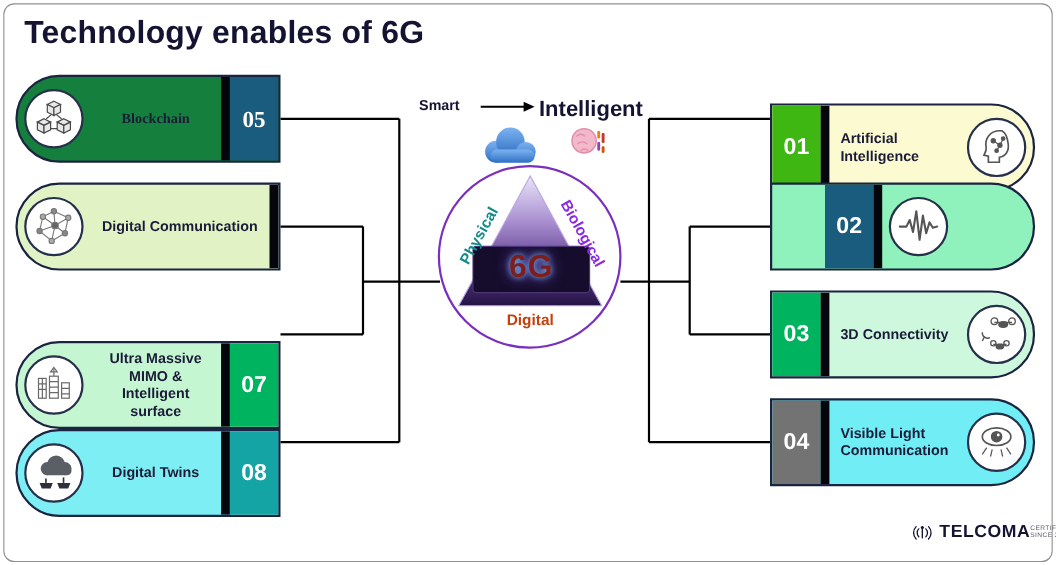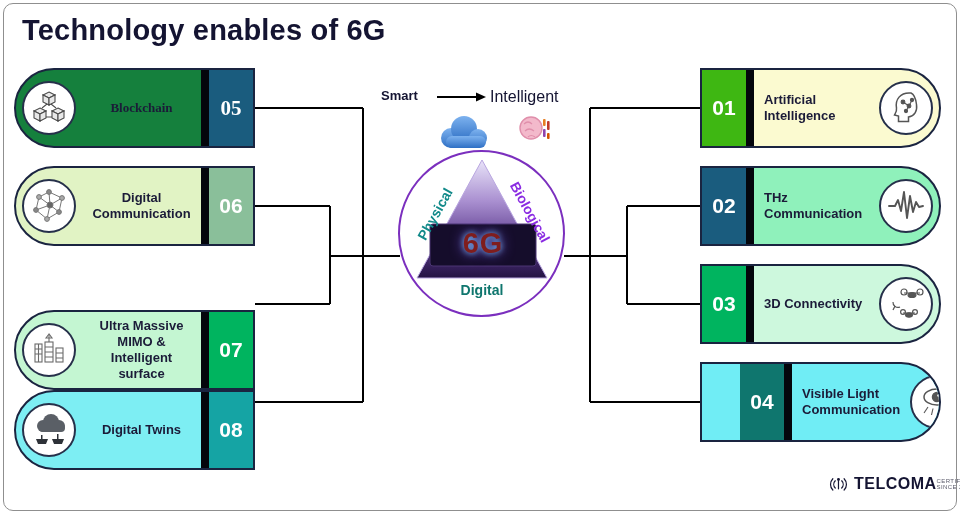--- a/index.html
+++ b/index.html
@@ -15,21 +15,21 @@
   .pill.right{left:700px;border-radius:0 44px 44px 0}
   .r1{top:68px}.r2{top:166px}.r3{top:264px}.r4{top:362px}
   .icon-circle{width:54px;height:54px;border-radius:50%;background:#fff;border:2px solid #26304a;flex:0 0 54px;display:flex;align-items:center;justify-content:center;margin:0 6px}
   .stripe{width:8px;height:100%;background:#04060c;flex:0 0 8px}
   .num-block{width:44px;height:100%;flex:0 0 44px;display:flex;align-items:center;justify-content:center;color:#fff;font-size:21px;font-weight:700}
   .pill-label{flex:1;font-size:13px;font-weight:600;color:#1b1b38;line-height:1.25;padding:0 4px}
   .pill.left .pill-label{text-align:center}
   .pill.right .pill-label{text-align:left;padding-left:10px}
 
   .smart-label{position:absolute;left:381px;top:88px;font-size:13px;font-weight:700;color:#141432}
-  .intelligent-label{position:absolute;left:490px;top:88px;font-size:16px;font-weight:400;color:#141432}
+  .intelligent-label{position:absolute;left:490px;top:88px;font-size:20px;font-weight:700;color:#141432}
   .cloud-wrap{position:absolute;left:436px;top:110px}
   .brain-wrap{position:absolute;left:516px;top:110px}
 
   .center-circle{position:absolute;left:398px;top:150px;width:167px;height:167px;border:2.5px solid #7b2fbe;border-radius:50%}
   .pyramid-svg{position:absolute;left:398px;top:150px}
   .sixg{position:absolute;left:430px;top:227px;width:106px;text-align:center;font-size:29px;font-weight:700;color:#7f1d1d;text-shadow:0 0 6px #79c7ff,0 0 14px #8a5cf5;letter-spacing:1px}
   .edge-label{position:absolute;font-size:14px;font-weight:700;white-space:nowrap}
   .physical-label{left:435px;top:214px;transform:translate(-50%,-50%) rotate(-61deg)}
   .biological-label{left:530px;top:212px;transform:translate(-50%,-50%) rotate(61deg)}
   .digital-label{left:440px;top:282px;width:84px;text-align:center}
@@ -97,21 +97,20 @@
         <circle cx="33" cy="12" r="2.4" fill="#aaa"></circle>
         <circle cx="30" cy="26" r="2.4" fill="#888"></circle>
       <circle cx="18" cy="33" r="2.4" fill="#aaa"></circle>
         <circle cx="7" cy="24" r="2.4" fill="#888"></circle>
         <circle cx="10" cy="11" r="2.4" fill="#aaa"></circle>
       <circle cx="21" cy="19" r="3" fill="#666"></circle>
     </svg>
   </div>
   <div class="pill-label">Digital Communication</div>
   <div class="stripe"></div>
-  <div class="num-block" style="background: rgb(138, 191, 154);">06</div>
 </div>
 
 <div class="pill left r3" style="background: rgb(196, 246, 210); margin-top: 46px;">
   <div class="icon-circle">
     <svg width="40" height="40" viewBox="0 0 40 40" stroke="#6a6a6a" stroke-width="1.1" fill="none">
       <rect x="6" y="14" width="7" height="18"></rect>
         <line x1="6" y1="19" x2="13" y2="19"></line>
         <line x1="6" y1="24" x2="13" y2="24"></line>
         <line x1="9.5" y1="14" x2="9.5" y2="32"></line>
       <rect x="16" y="12" width="8" height="20"></rect>
@@ -145,44 +144,43 @@
         <rect x="12" y="25" width="1.5" height="4"></rect>
           <rect x="28" y="24" width="1.5" height="5"></rect>
       </g>
     </svg>
   </div>
   <div class="pill-label">Digital Twins</div>
   <div class="stripe"></div>
   <div class="num-block" style="background: rgb(21, 164, 164);">08</div>
 </div>
 
-<div class="pill right r1" style="background: rgb(251, 250, 208);">
+<div class="pill right r1" style="background: rgb(251, 250, 208); margin-top: 26px;">
   <div class="num-block" style="background: rgb(62, 183, 18);">01</div>
   <div class="stripe"></div>
   <div class="pill-label">Artificial Intelligence</div>
   <div class="icon-circle">
     <svg width="40" height="40" viewBox="0 0 40 40" stroke="#555" stroke-width="1.5" fill="none">
       <path d="M25 5 C 14 4 9 12 10.5 20 C 11 23 9.5 25 8.5 27 L 12.5 28 L 12.5 33.5 L 22.5 33.5 L 22.5 29 C 28.5 28 31.5 23 30.5 16.5 C 29.8 11 28.5 6.5 25 5 Z"></path>
       <g stroke-width="1.1">
         <line x1="17" y1="14" x2="23" y2="18"></line>
           <line x1="23" y1="18" x2="20" y2="23"></line>
           <line x1="23" y1="18" x2="26" y2="12"></line>
         <circle cx="17" cy="14" r="1.9" fill="#555"></circle>
           <circle cx="23" cy="18" r="1.9" fill="#555"></circle>
           <circle cx="20" cy="23" r="1.6" fill="#555"></circle>
           <circle cx="26" cy="12" r="1.6" fill="#555"></circle>
       </g>
     </svg>
   </div>
 </div>
 
-<div class="pill right r2" style="background: rgb(143, 241, 187);">
+<div class="pill right r2" style="background: rgb(143, 241, 187); padding-left: 48px;">
   <div class="num-block" style="background: rgb(26, 92, 126);">02</div>
   <div class="stripe"></div>
-  <div class="pill-label">THz Communication</div>
   <div class="icon-circle">
     <svg width="40" height="40" viewBox="0 0 40 40" fill="none">
       <polyline points="3,20 9,20 12,14 15,25 18,6 21,32 24,10 27,26 30,16 33,21 37,20" stroke="#555" stroke-width="1.9" stroke-linejoin="round" stroke-linecap="round"></polyline>
     </svg>
   </div>
 </div>
 
 <div class="pill right r3" style="background: rgb(205, 248, 221);">
   <div class="num-block" style="background: rgb(0, 180, 95);">03</div>
   <div class="stripe"></div>
@@ -197,21 +195,21 @@
         <ellipse cx="23" cy="31" rx="3.4" ry="2.2" fill="#555"></ellipse>
       <circle cx="17" cy="28" r="2.4"></circle>
         <circle cx="29" cy="28" r="2.4"></circle>
       <path d="M7 18 a5 5 0 0 0 7 5"></path>
         <line x1="9" y1="22" x2="7" y2="26"></line>
     </svg>
   </div>
 </div>
 
 <div class="pill right r4" style="background: rgb(112, 237, 245);">
-  <div class="num-block" style="background: #0f766e; margin-left: 38px;">04</div>
+  <div class="num-block" style="background: #737373;">04</div>
   <div class="stripe"></div>
   <div class="pill-label">Visible Light Communication</div>
   <div class="icon-circle">
     <svg width="40" height="40" viewBox="0 0 40 40" stroke="#555" stroke-width="1.5" fill="none">
       <ellipse cx="20" cy="15" rx="13" ry="8"></ellipse>
       <circle cx="20" cy="15" r="4.5" fill="#555"></circle>
         <circle cx="21.5" cy="13.5" r="1.3" fill="#fff" stroke="none"></circle>
       <g stroke-width="1.1">
         <line x1="11" y1="25" x2="7" y2="31"></line>
           <line x1="16" y1="26.5" x2="14.5" y2="33"></line>
@@ -268,21 +266,21 @@
         <stop offset="1" stop-color="#241343"></stop>
     </linearGradient>
   </defs>
   <polygon points="84,10 19,128 149,128" fill="url(#pg)" stroke="#b9a6e0" stroke-width="1"></polygon>
   <rect x="32" y="74" width="106" height="42" rx="3" fill="#150d2b" stroke="#4a3572" stroke-width="1"></rect>
 </svg>
 <div class="center-circle"></div>
 <div class="sixg">6G</div>
 <div class="edge-label physical-label" style="color: rgb(18, 138, 138);">Physical</div>
 <div class="edge-label biological-label" style="color: rgb(138, 43, 226);">Biological</div>
-<div class="edge-label digital-label" style="color: #0f766e;">Digital</div>
+<div class="edge-label digital-label" style="color: #c2410c;">Digital</div>
 
 <div class="logo">
   <svg width="26" height="24" viewBox="0 0 26 24">
     <g stroke="#141432" stroke-width="1.5" fill="none" stroke-linecap="round">
       <path d="M9 8 a6.5 6.5 0 0 0 0 9"></path>
         <path d="M6 5.5 a10 10 0 0 0 0 14"></path>
       <path d="M17 8 a6.5 6.5 0 0 1 0 9"></path>
         <path d="M20 5.5 a10 10 0 0 1 0 14"></path>
       <line x1="13" y1="8" x2="13" y2="18"></line>
     </g>

